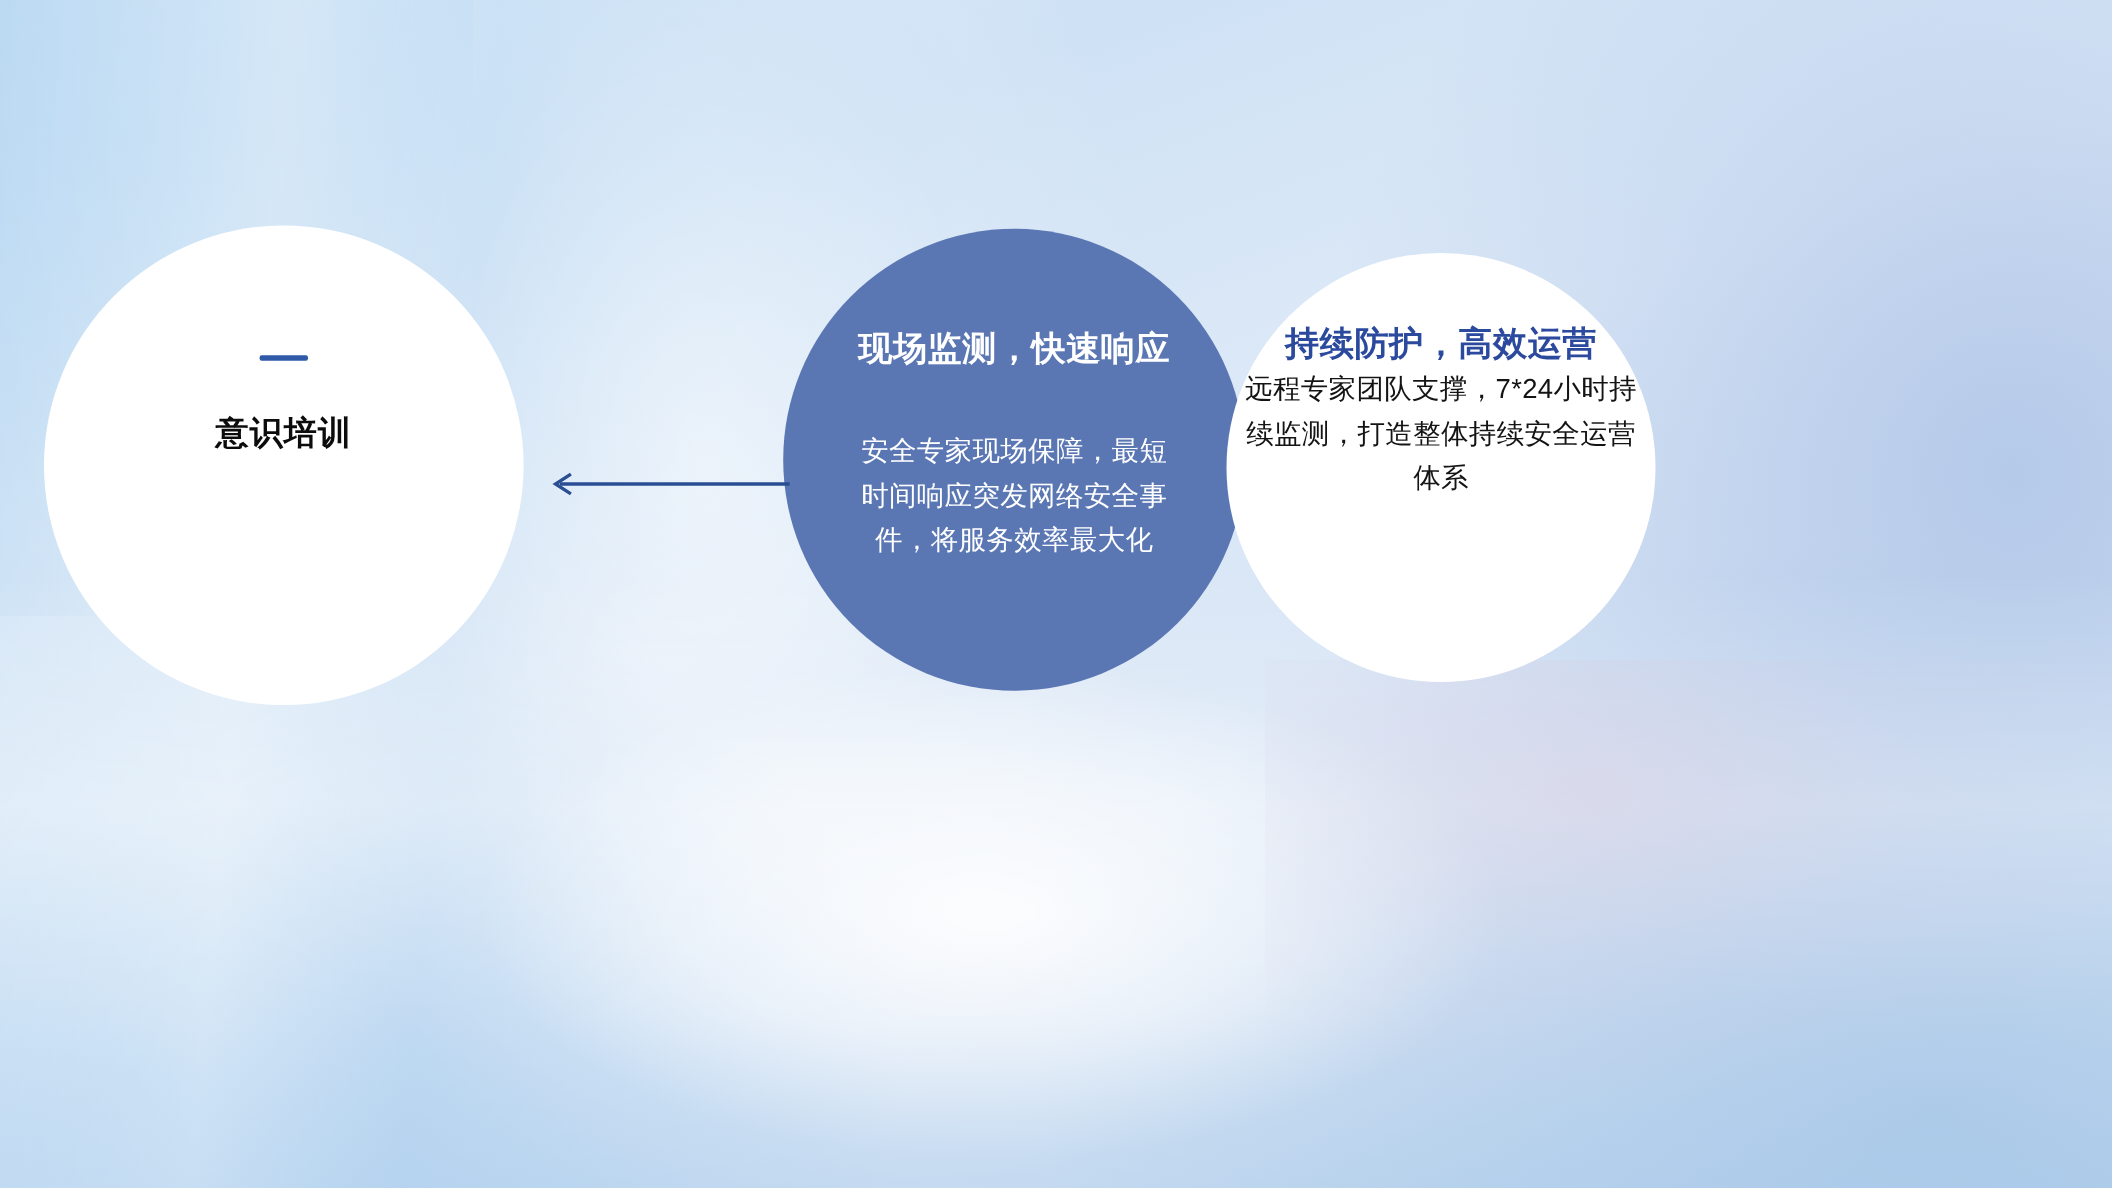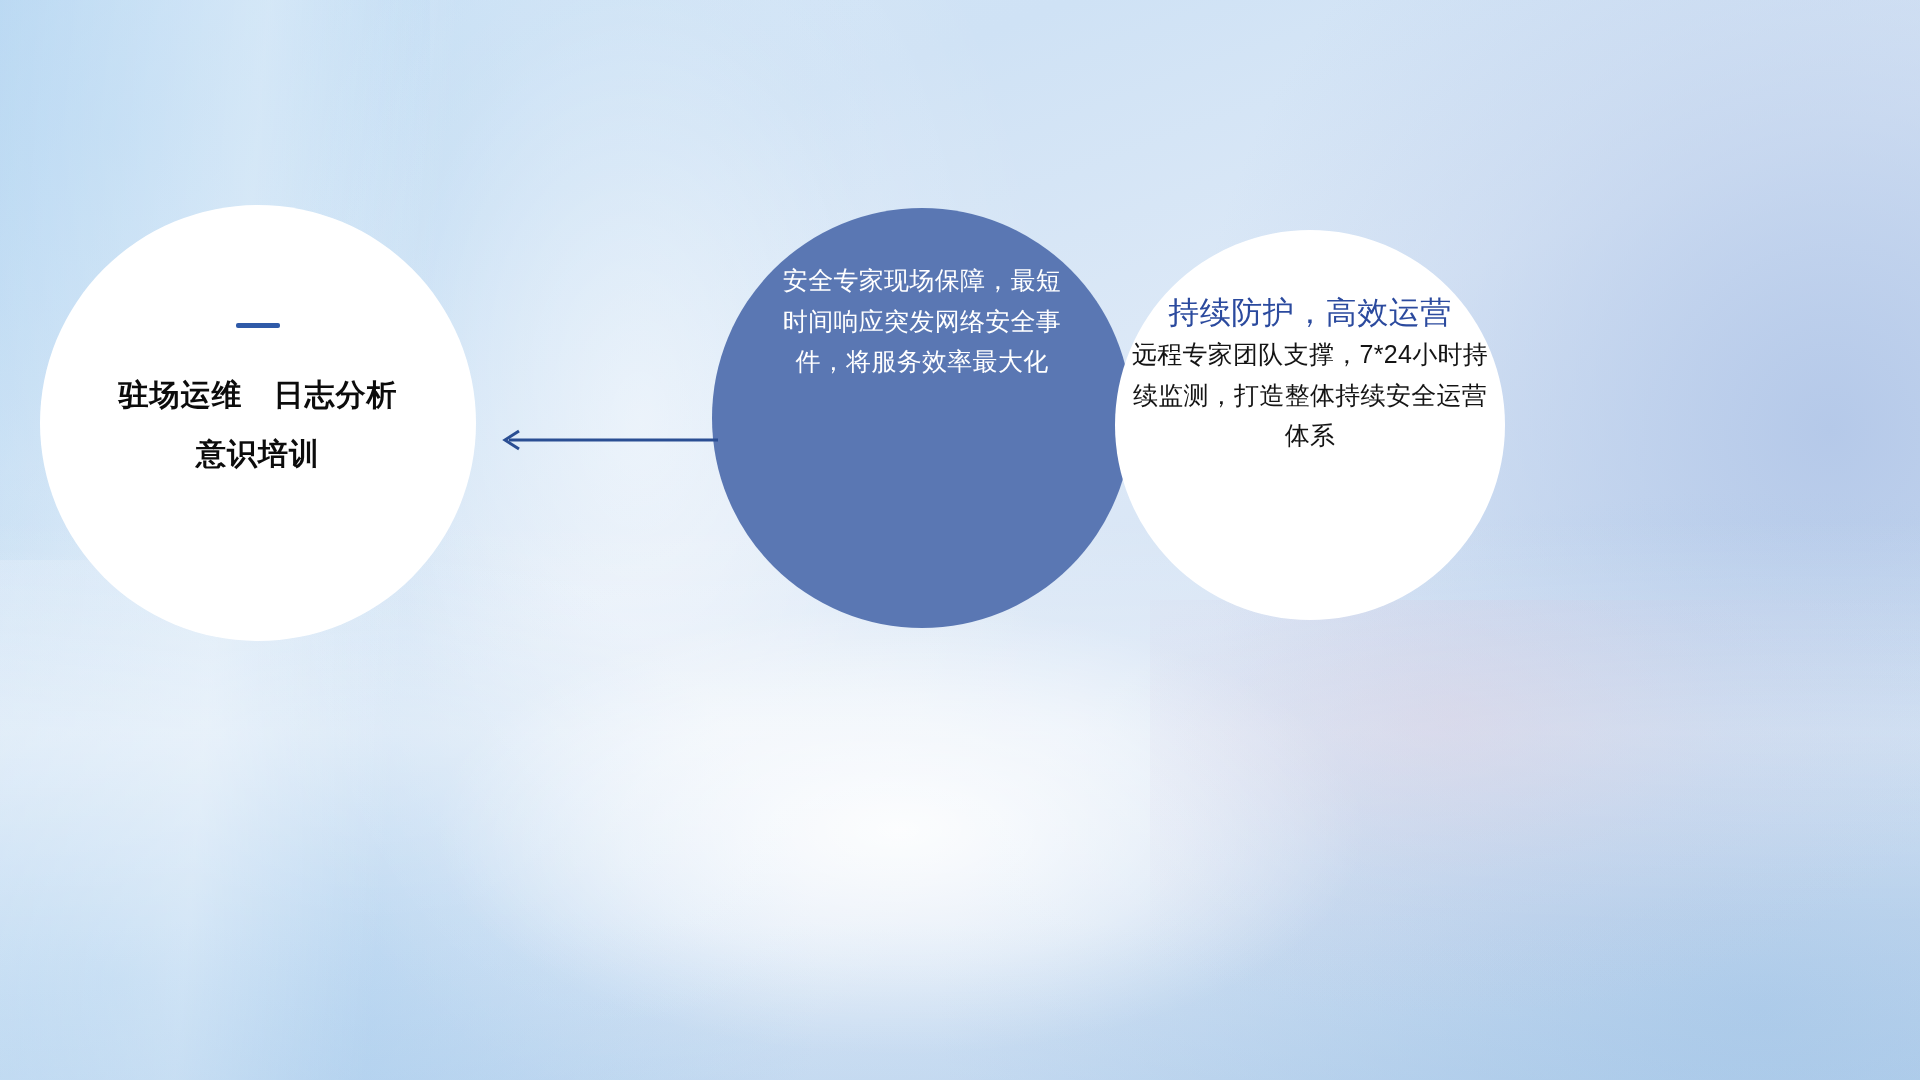--- a/index.html
+++ b/index.html
@@ -177,21 +177,21 @@
     width: 400px;
     height: 390px;
     z-index: 7;
     display: flex;
     flex-direction: column;
     align-items: center;
   }
   #right-title {
     margin-top: 62px;
     font-size: 31px;
-    font-weight: normal;
+    font-weight: bold;
     color: #2b4a9e;
     letter-spacing: 0.5px;
     white-space: nowrap;
   }
   #right-body {
     width: 364px;
     font-size: 25px;
     color: #141414;
     line-height: 1.62;
     text-align: center;
@@ -210,33 +210,33 @@
 
   <div id="circle-center" class="circle"></div>
 
   <div id="circle-left" class="circle"></div>
 
   <div id="circle-right" class="circle"></div>
 
   <div id="left-content">
     <div id="left-dash"></div>
     <div id="left-lines">
-      <div class="left-line">驻场运维　日志分析</div>
       <div class="left-line">意识培训</div>
     </div>
   </div>
 
   <div id="arrow">
     <svg width="225" height="32" viewBox="0 0 225 32" xmlns="http://www.w3.org/2000/svg">
       <line x1="225" y1="16" x2="16" y2="16" stroke="#2a4e93" stroke-width="3"></line>
       <polyline points="26,7 12,16 26,25" fill="none" stroke="#2a4e93" stroke-width="3" stroke-linejoin="miter" stroke-linecap="butt"></polyline>
     </svg>
   </div>
 
   <div id="center-content">
+    <div id="center-title">现场监测，快速响应</div>
     <div id="center-body">安全专家现场保障，最短时间响应突发网络安全事件，将服务效率最大化</div>
   </div>
 
   <div id="right-content">
     <div id="right-title">持续防护，高效运营</div>
     <div id="right-body">远程专家团队支撑，7*24小时持续监测，打造整体持续安全运营体系</div>
   </div>
 
 </div>
 

